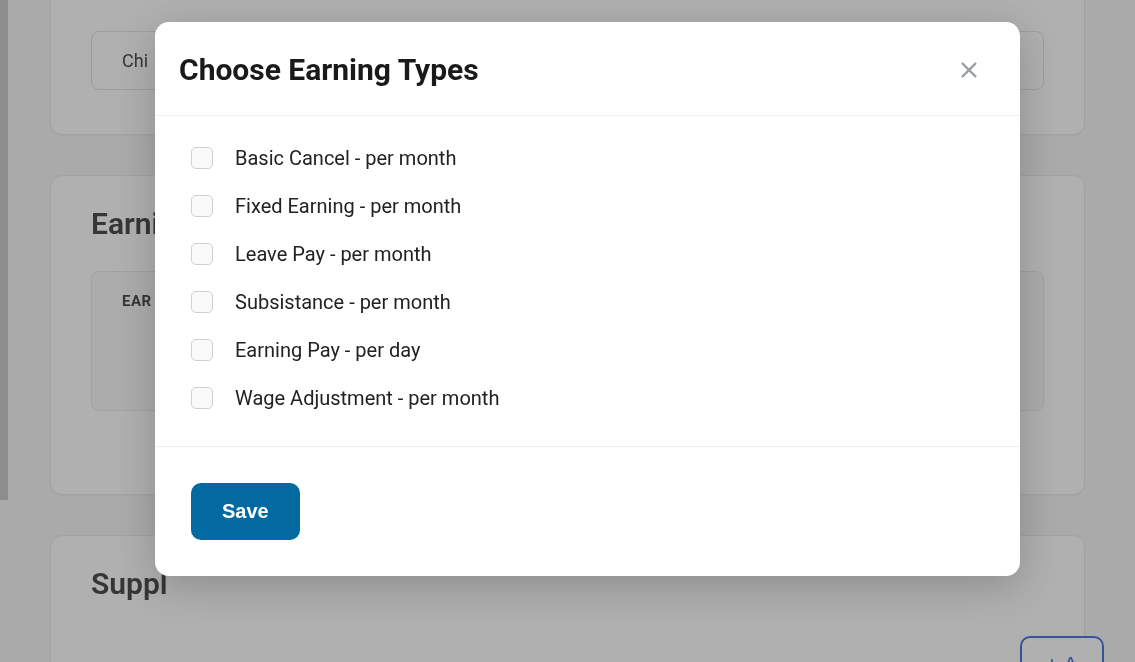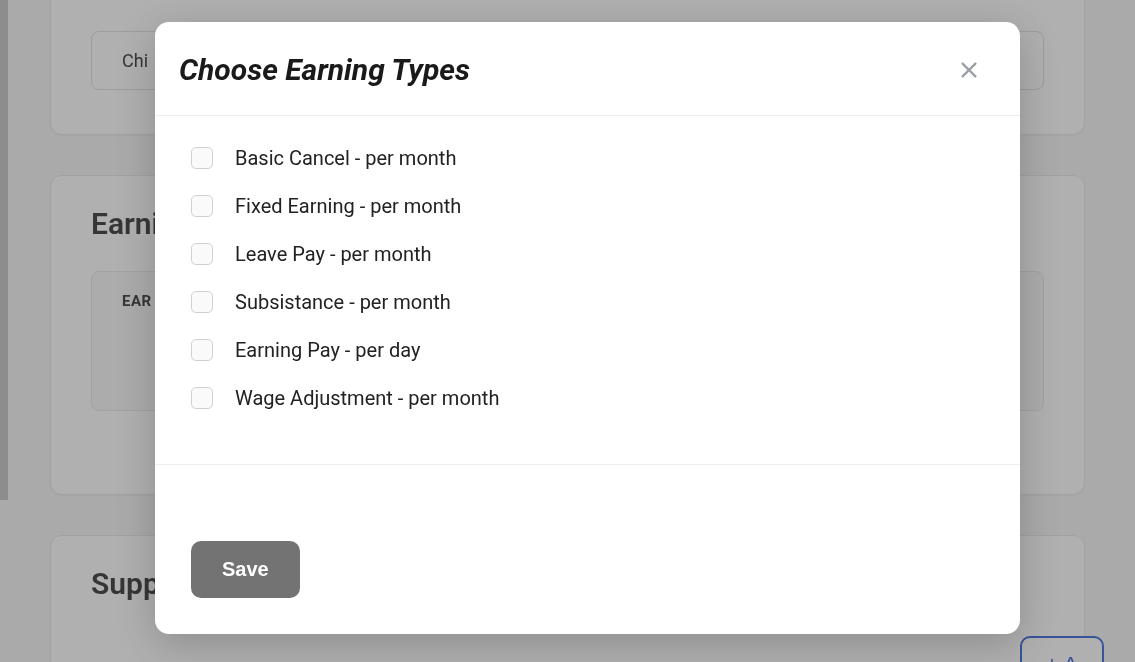--- a/index.html
+++ b/index.html
@@ -95,21 +95,20 @@
       display: flex;
       align-items: center;
       justify-content: space-between;
       padding: 30px 36px 28px 24px;
       border-bottom: 1px solid #eee;
     }
     .modal-title {
       font-size: 30px;
       font-weight: 700;
       color: #1a1a1a;
-      font-style: italic;
     }
     .close-btn {
       background: none;
       border: none;
       cursor: pointer;
       padding: 4px;
       display: flex;
       align-items: center;
       justify-content: center;
     }
@@ -117,21 +116,21 @@
 
     .modal-body {
       padding: 30px 36px 36px 36px;
     }
     .check-row {
       display: flex;
       align-items: center;
       gap: 22px;
       margin-bottom: 24px;
     }
-    .check-row:last-child { margin-bottom: 18px; }
+    .check-row:last-child { margin-bottom: 0; }
     .checkbox {
       width: 22px;
       height: 22px;
       border: 1.5px solid #d0d0d0;
       border-radius: 5px;
       background: #fafafa;
       cursor: pointer;
       flex-shrink: 0;
     }
     .check-label {
@@ -148,23 +147,22 @@
     }
     .btn {
       font-size: 20px;
       font-weight: 600;
       padding: 16px 30px;
       border-radius: 10px;
       cursor: pointer;
       border: 1px solid transparent;
     }
     .btn-primary {
-      background: #737373;
+      background: #0369a1;
       color: #fff;
-      margin-top: 40px;
     }
     .btn-secondary {
       background: #fff;
       color: #222;
       border: 1px solid #d0d0d0;
       font-weight: 500;
     }
   </style>
 </head>
 <body>

